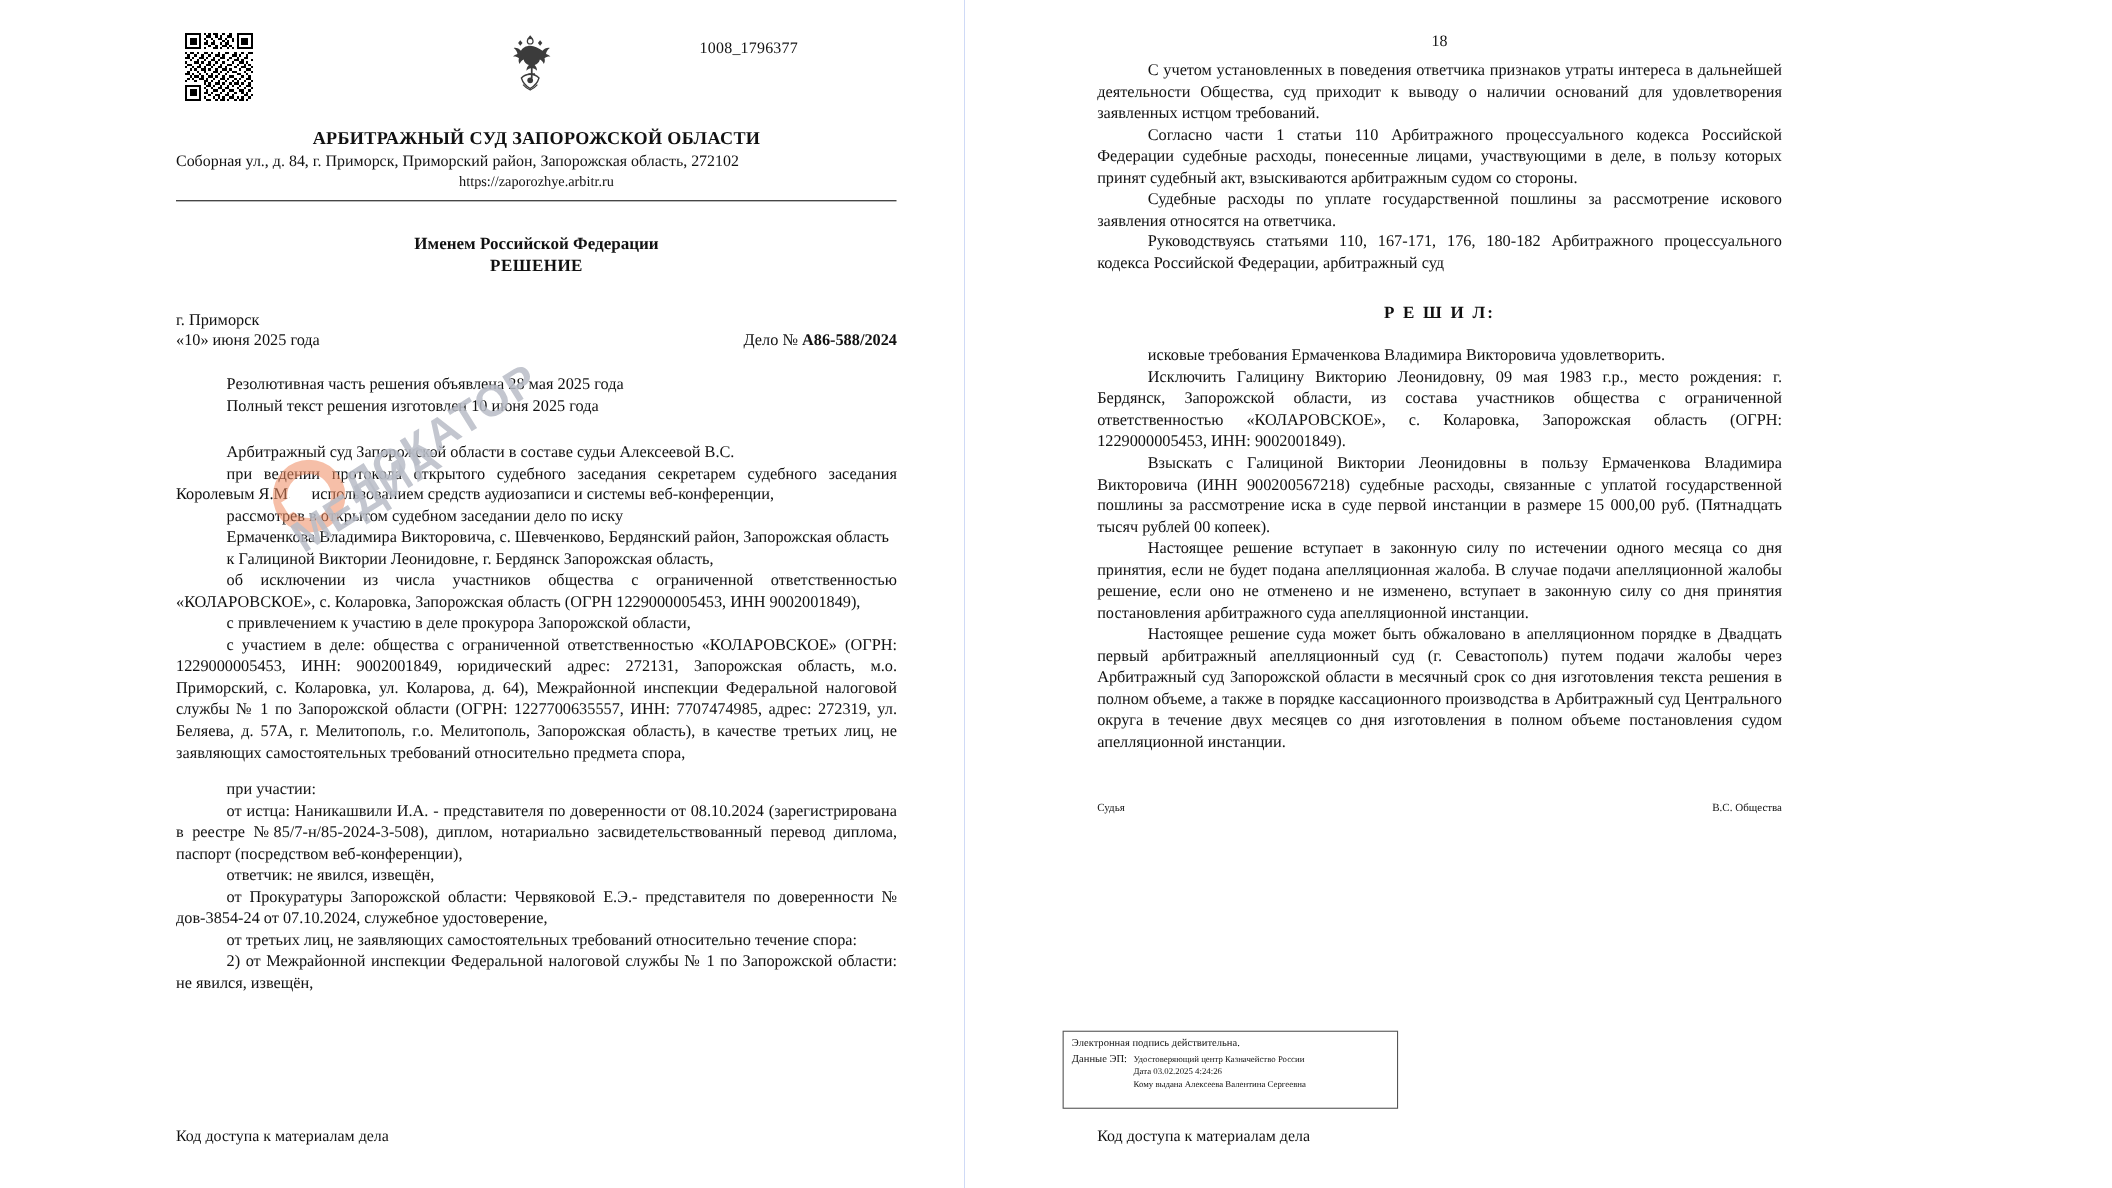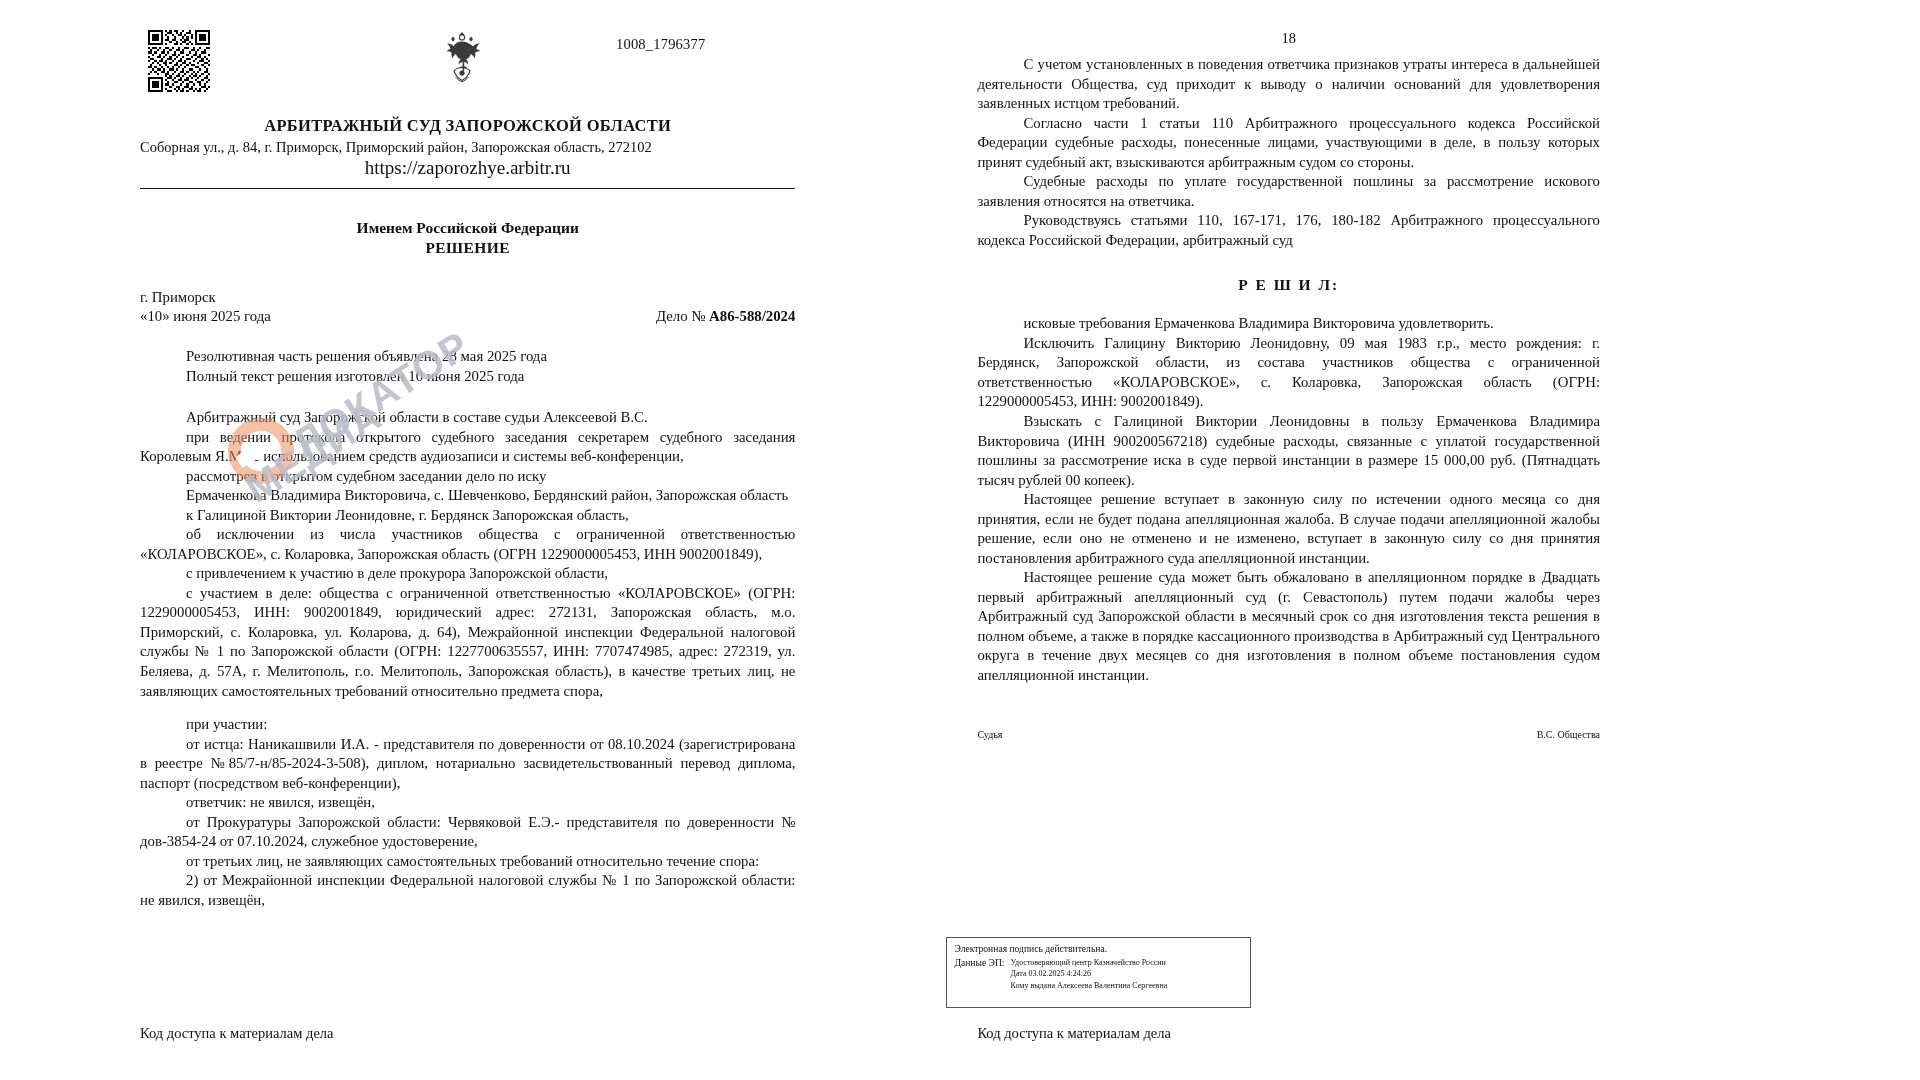--- a/index.html
+++ b/index.html
@@ -15,20 +15,21 @@
     font-family: "Liberation Serif", "DejaVu Serif", serif;
     color: #111111;
   }
   .viewer {
     position: relative;
     width: 1720px;
     height: 1080px;
     background: #1d4ed8;
     display: flex;
     align-items: flex-start;
+    margin-left: 20px;
   }
   .page {
     position: relative;
     width: 960px;
     height: 1080px;
     background: #ffffff;
     box-sizing: border-box;
     overflow: hidden;
   }
   .page-left  { padding: 22px 62px 0 140px; }
@@ -70,21 +71,21 @@
     letter-spacing: .3px;
     margin-top: 22px;
   }
   .court-addr {
     text-align: left;
     font-size: 14.5px;
     margin-top: 3px;
   }
   .court-site {
     text-align: center;
-    font-size: 19px;
+    font-size: 13px;
     margin-top: 1px;
   }
   .rule {
     border: none;
     border-top: 1px solid #1a1a1a;
     margin: 9px 0 0 0;
     height: 0;
   }
 
   .in-name {

